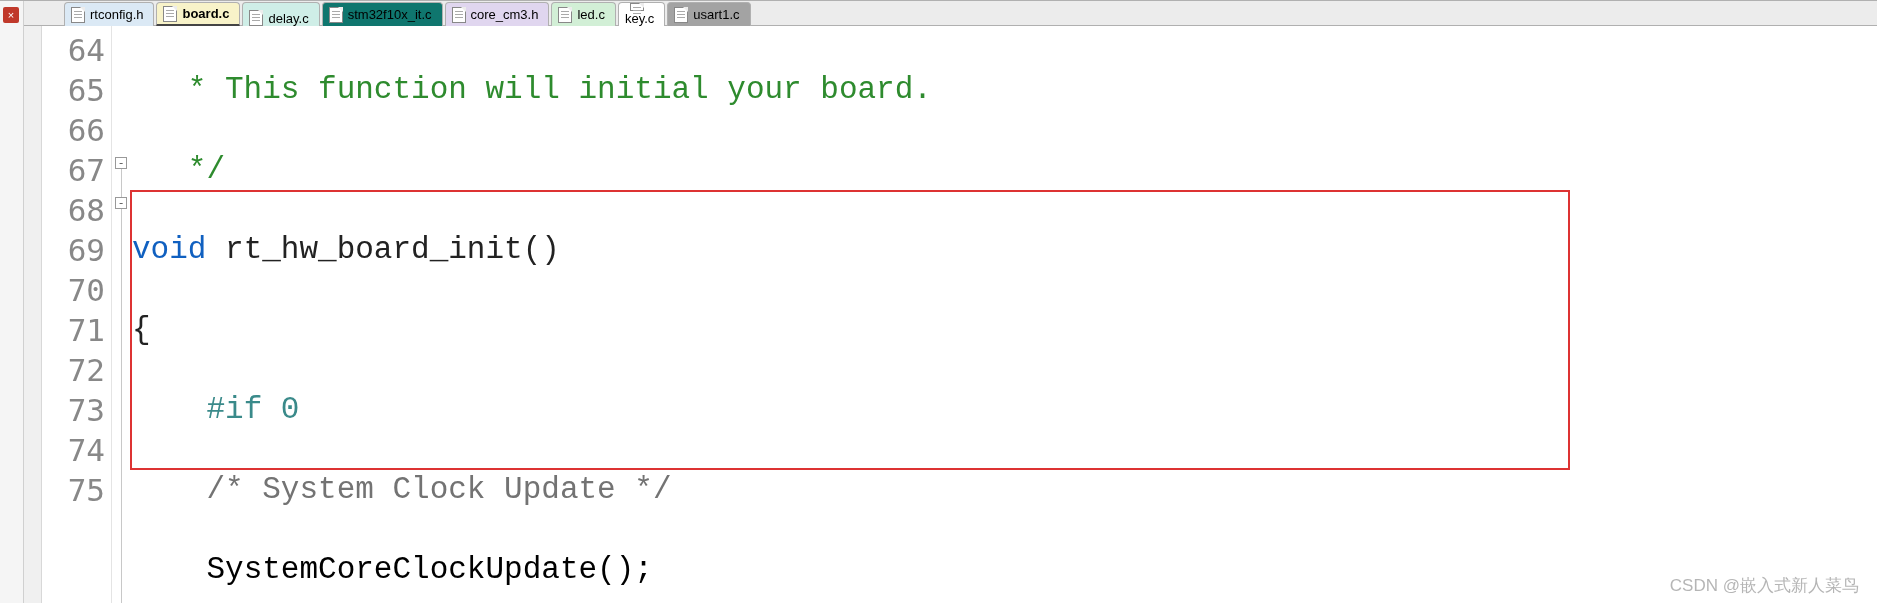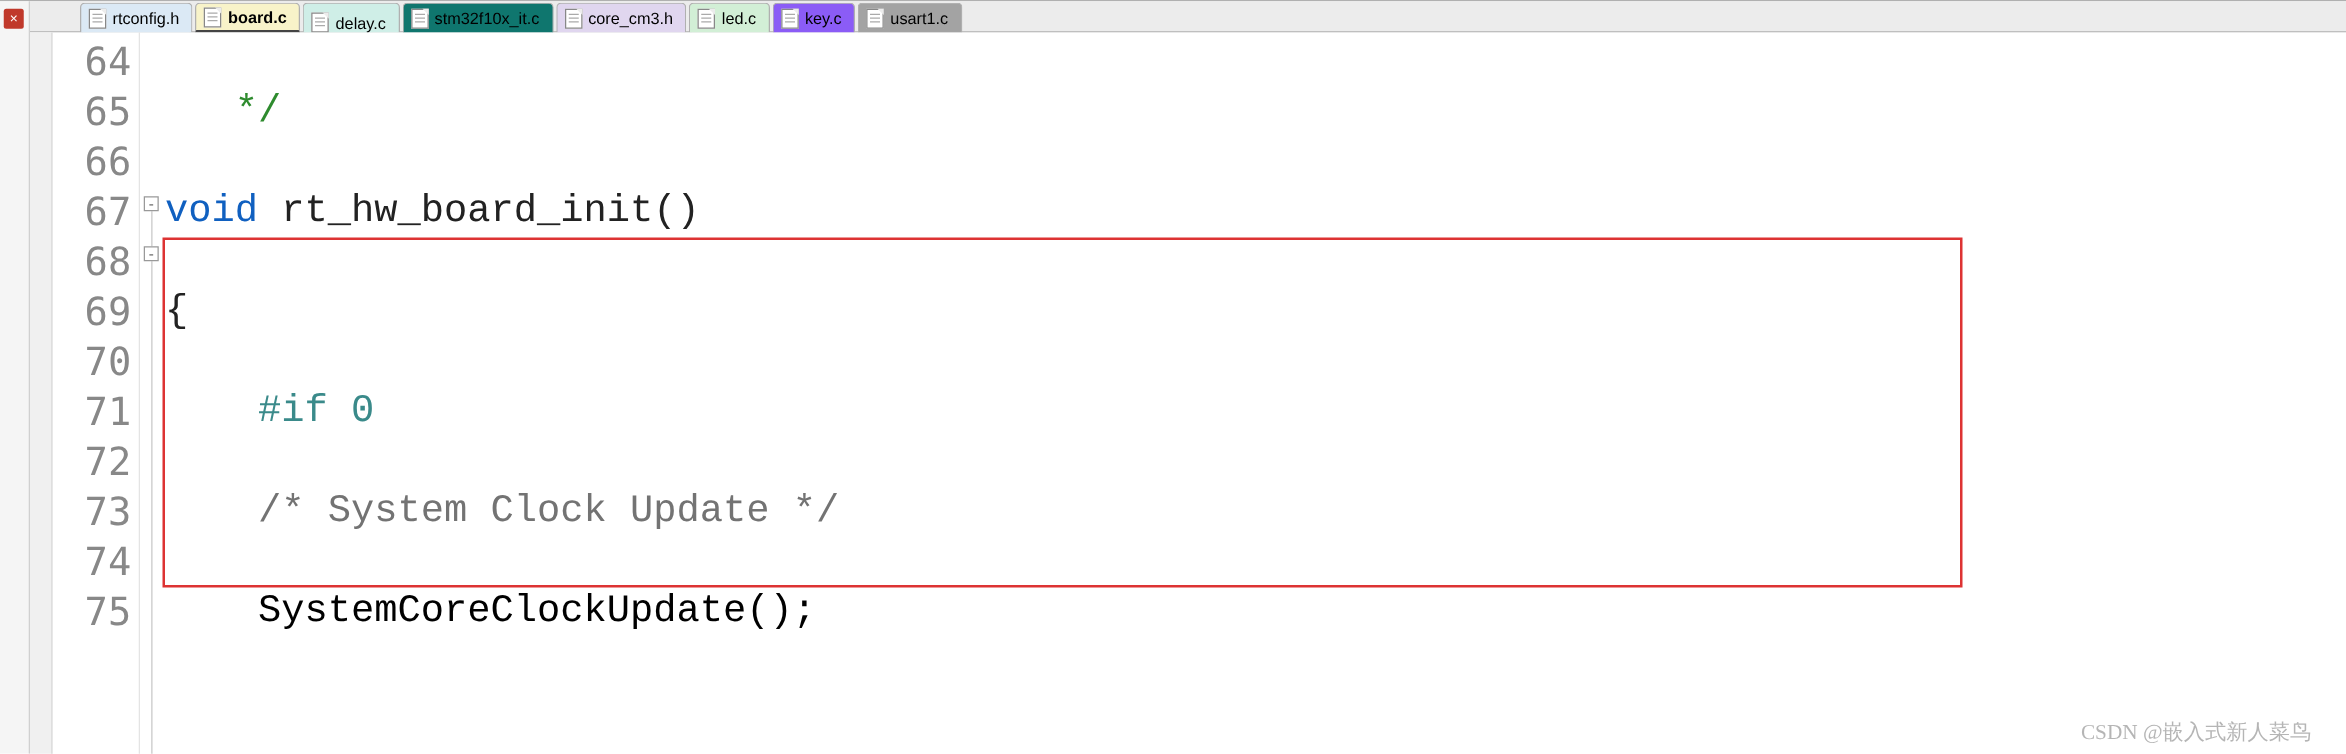--- a/index.html
+++ b/index.html
@@ -63,21 +63,21 @@
     position: relative;
     top: 1px;
     cursor: pointer;
   }
   .tab.c-blue   { background: #dbe9f5; }
   .tab.c-yellow { background: #f8f3c9; font-weight: bold; border-bottom: 2px solid #444; }
   .tab.c-cyan   { background: #cfeee7; align-items: flex-end; }
   .tab.c-pink   { background: #0f766e; }
   .tab.c-lav    { background: #e0d6ef; }
   .tab.c-mint   { background: #d2efd6; }
-  .tab.c-tan    { background: #8b5cf6; }
+  .tab.c-tan    { background: #ffffff; flex-direction: column; }
   .tab.c-rose   { background: #a3a3a3; }
   .tab-icon {
     width: 14px;
     height: 16px;
     margin-right: 5px;
     background: #fff;
     border: 1px solid #888;
     position: relative;
   }
   .tab-icon::before {
@@ -175,23 +175,23 @@
     position:absolute;
     left: -2px;
     top: 164px;
     width: 1440px;
     height: 280px;
     border: 2px solid #d33;
     pointer-events:none;
   }
   .watermark {
     position:absolute;
-    right: 28px;
+    right: 18px;
     bottom: 6px;
-    font-family: Liberation Serif, serif;
+    font-family: Liberation Sans, sans-serif;
     font-size: 17px;
     color: rgba(120,120,120,0.55);
   }
   .line { height: 40px; }
 </style>
 </head>
 <body>
 
 <div class="outer">
   <div class="gutter-icons">
@@ -249,20 +249,21 @@
         <div class="line">73</div>
         <div class="line">74</div>
         <div class="line">75</div>
       </div>
       <div class="fold">
         <div class="fold-line"></div>
         <div class="fold-mark" style="top:131px">-</div>
         <div class="fold-mark" style="top:171px">-</div>
       </div>
       <div class="code">
+<div class="line"><span>   </span><span class="c-comment">* This function will initial your board.</span></div>
 <div class="line"><span>   </span><span class="c-comment">*/</span></div>
 <div class="line"><span class="c-keyword">void</span><span> </span><span class="c-name">rt_hw_board_init</span><span class="c-name">()</span></div>
 <div class="line"><span class="c-name">{</span></div>
 <div class="line"><span>    </span><span class="c-preproc">#if 0</span></div>
 <div class="line"><span>    </span><span class="c-dimg">/* System Clock Update */</span></div>
 <div class="line"><span>    </span><span class="c-dim">SystemCoreClockUpdate();</span></div>
 
 
 
 

